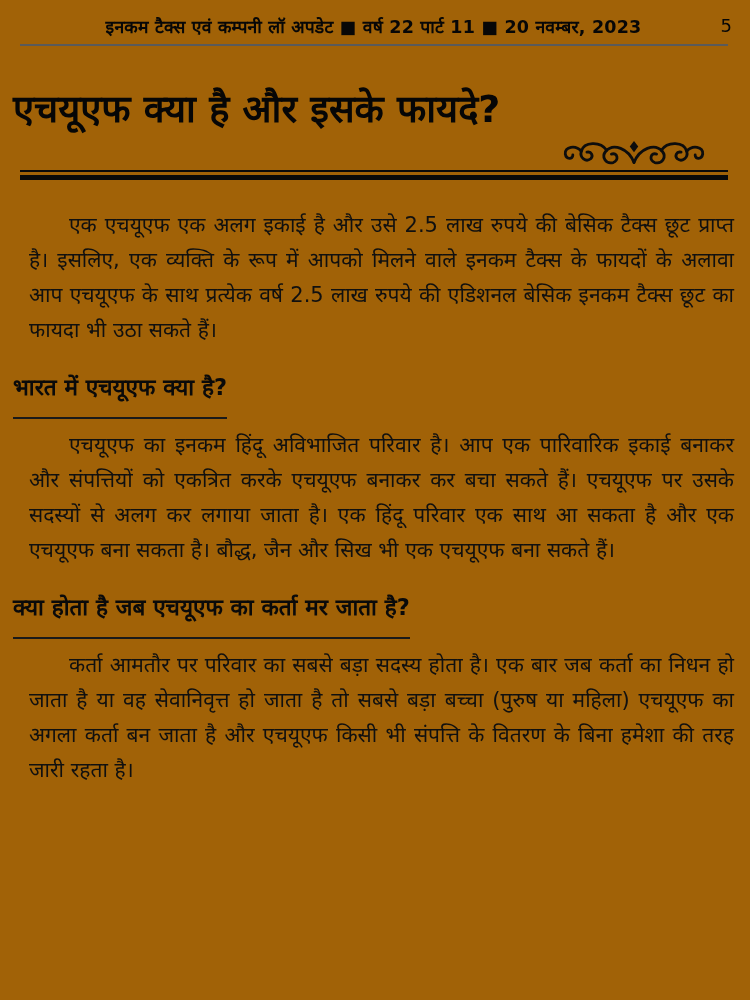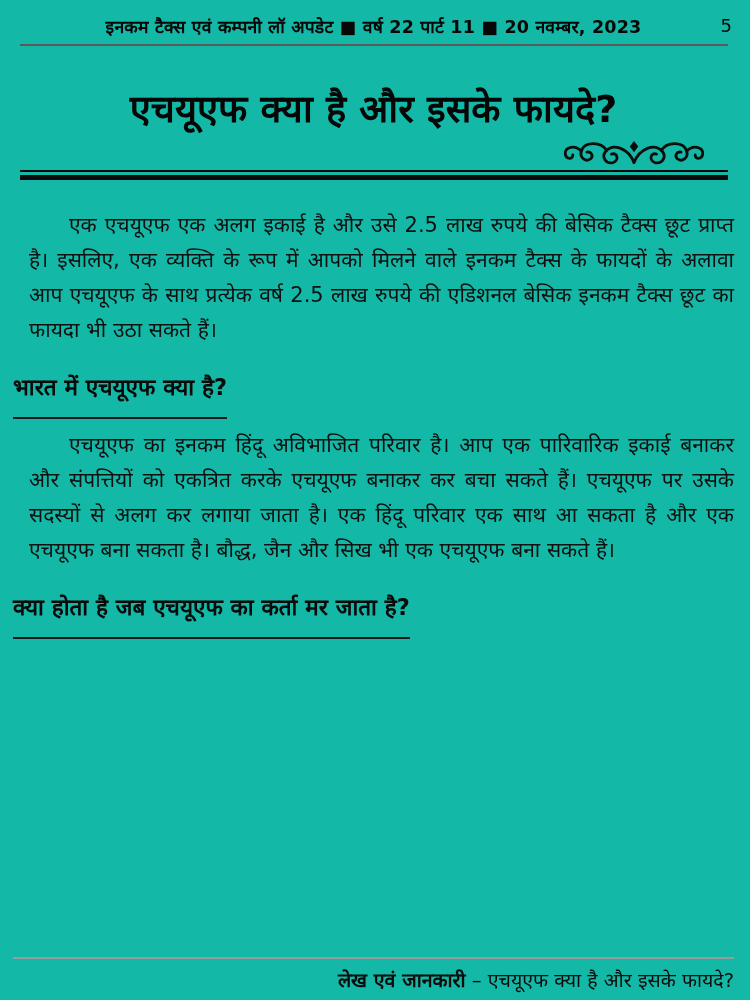--- a/index.html
+++ b/index.html
@@ -1,20 +1,20 @@
 <!DOCTYPE html>
 <html><head>
 <meta charset="utf-8">
 <style>
   html, body { margin: 0; padding: 0; background: #ffffff; }
   .page {
     position: relative;
     width: 750px;
     height: 1000px;
-    background: #14b8a6;
+    background: #a16207;
     box-sizing: border-box;
     padding: 14px 16px 0 13px;
     font-family: "DejaVu Sans", "Liberation Sans", sans-serif;
     color: #111111;
     overflow: hidden;
   }
   
   .hdr-row {
     position: relative;
     height: 27px;
@@ -35,21 +35,20 @@
     font-weight: 400;
     color: #070707;
   }
   .hdr-rule {
     margin: 3px 6px 0 7px;
     border-top: 2.5px solid #5a5a5a;
   }
   
   .article-title {
     margin: 38px 0 0 0;
-    text-align: center;
     font-size: 38px;
     line-height: 50px;
     font-weight: 800;
     color: #060606;
   }
   
   .title-divider {
     position: relative;
     height: 42px;
     margin-top: 4px;
@@ -143,22 +142,16 @@
 
   <h2 class="section-heading">
     <span class="hd-underline">भारत में एचयूएफ क्या है?</span>
   </h2>
   <p class="body-text section-para">एचयूएफ का इनकम हिंदू अविभाजित परिवार है। आप एक पारिवारिक इकाई बनाकर और संपत्तियों को एकत्रित करके एचयूएफ बनाकर कर बचा सकते हैं। एचयूएफ पर उसके सदस्यों से अलग कर लगाया जाता है। एक हिंदू परिवार एक साथ आ सकता है और एक एचयूएफ बना सकता है। बौद्ध, जैन और सिख भी एक एचयूएफ बना सकते हैं।</p>
 
 
   <h2 class="section-heading">
     <span class="hd-underline">क्या होता है जब एचयूएफ का कर्ता मर जाता है?</span>
   </h2>
+  <p class="body-text section-para">कर्ता आमतौर पर परिवार का सबसे बड़ा सदस्य होता है। एक बार जब कर्ता का निधन हो जाता है या वह सेवानिवृत्त हो जाता है तो सबसे बड़ा बच्चा (पुरुष या महिला) एचयूएफ का अगला कर्ता बन जाता है और एचयूएफ किसी भी संपत्ति के वितरण के बिना हमेशा की तरह जारी रहता है।</p>
 
-  <div class="page-footer">
-    <div class="footer-rule"></div>
-    <div class="footer-text">
-      <span class="lbl">लेख एवं जानकारी</span>
-      <span>– एचयूएफ क्या है और इसके फायदे?</span>
-    </div>
-  </div>
 
 </div>
 
 </body></html>

